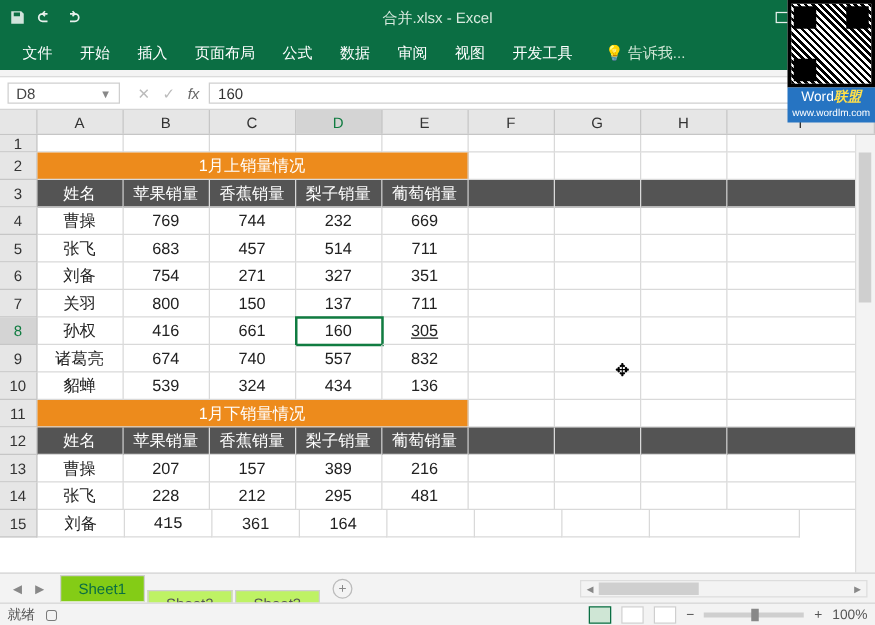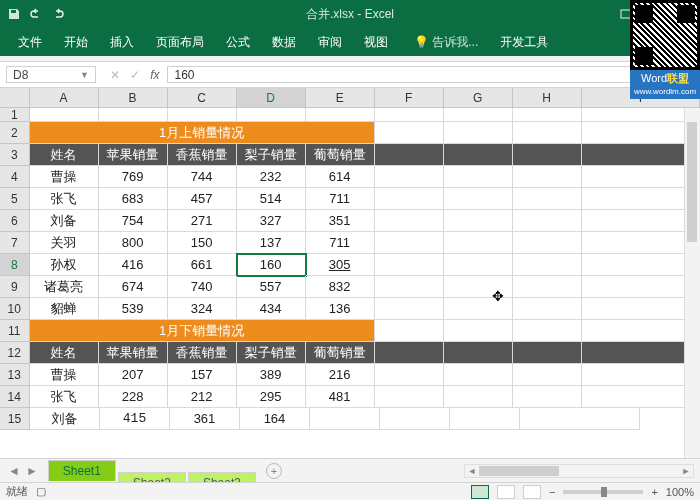--- a/index.html
+++ b/index.html
@@ -49,21 +49,21 @@
   .cursor-cross { position:absolute; color:#000; font-size:14px; pointer-events:none;}
   .qr-overlay { position:absolute; top:0; right:0; width:70px; }
   .qr { width:70px; height:70px; background:#fff; border:3px solid #000;
         background-image:
           linear-gradient(#000,#000), linear-gradient(#000,#000), linear-gradient(#000,#000),
           repeating-linear-gradient(45deg,#000 0 2px,#fff 2px 4px);
         background-size: 18px 18px, 18px 18px, 18px 18px, 100% 100%;
         background-position: 2px 2px, 44px 2px, 2px 44px, 0 0;
         background-repeat:no-repeat,no-repeat,no-repeat,repeat; }
   .brand { background:#2674c2; color:#fff; font-size:11px; padding:2px 3px; text-align:center; line-height:1.1;}
-  .brand b { color:#ffe04a;}
+  .brand b { color:#ffe04a;font-style:italic;}
   .brand .url { color:#fff; font-size:8px;}
   .row1 .cell { height:14px; line-height:14px;}
   .row1 { height:14px;}
   .row1 .rh { height:14px; line-height:14px;}
   .sel-cell { outline: 2px solid #107c41; outline-offset:-1px; background:#fff; }
   .sel-rh, .sel-ch { background:#d4d4d4 !important; color:#107c41; }
 </style>
 </head>
 <body>
 
@@ -114,22 +114,22 @@
 
 <div class="ribbon-tabs">
   <div class="rtab">文件</div>
   <div class="rtab">开始</div>
   <div class="rtab">插入</div>
   <div class="rtab">页面布局</div>
   <div class="rtab">公式</div>
   <div class="rtab">数据</div>
   <div class="rtab">审阅</div>
   <div class="rtab">视图</div>
+  <div class="rtab">开发工具</div>
   <div class="rtab tellme">💡 <span>告诉我...</span></div>
-  <div class="rtab">开发工具</div>
   <div class="login">登录</div>
 </div>
 <div class="ribbon-body"></div>
 
 <div class="namebox-row">
   <div class="namebox">
     <span>D8</span>
     <span class="dd">▼</span>
   </div>
   <div class="fx-btns">
@@ -187,21 +187,21 @@
         <div class="cell header-band" style="width: 70px;"></div>
         <div class="cell header-band" style="width: 70px;"></div>
         <div class="cell header-band" style="width: 120px;"></div>
       </div>
       <div class="row">
         <div class="rh">4</div>
         <div class="cell" style="width: 70px;">曹操</div>
         <div class="cell" style="width: 70px;">769</div>
         <div class="cell" style="width: 70px;">744</div>
         <div class="cell" style="width: 70px;">232</div>
-        <div class="cell" style="width: 70px;">614</div>
+        <div class="cell" style="width: 70px;">669</div>
         <div class="cell" style="width: 70px;"></div>
         <div class="cell" style="width: 70px;"></div>
         <div class="cell" style="width: 70px;"></div>
         <div class="cell" style="width: 120px;"></div>
       </div>
       <div class="row">
         <div class="rh">5</div>
         <div class="cell" style="width: 70px;">张飞</div>
         <div class="cell" style="width: 70px;">683</div>
         <div class="cell" style="width: 70px;">457</div>

